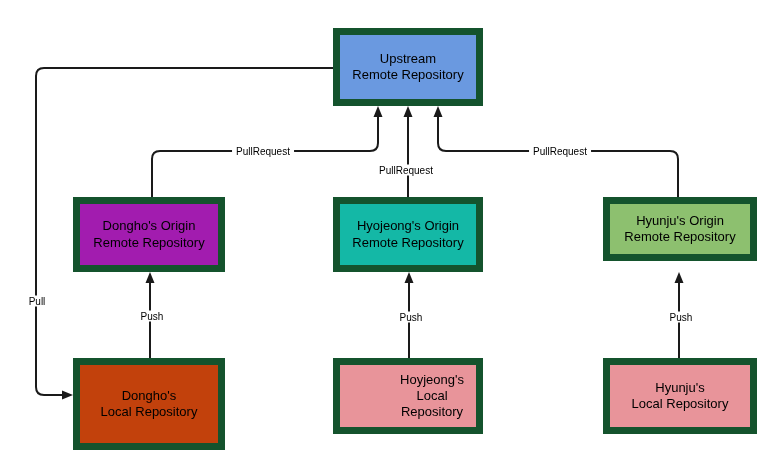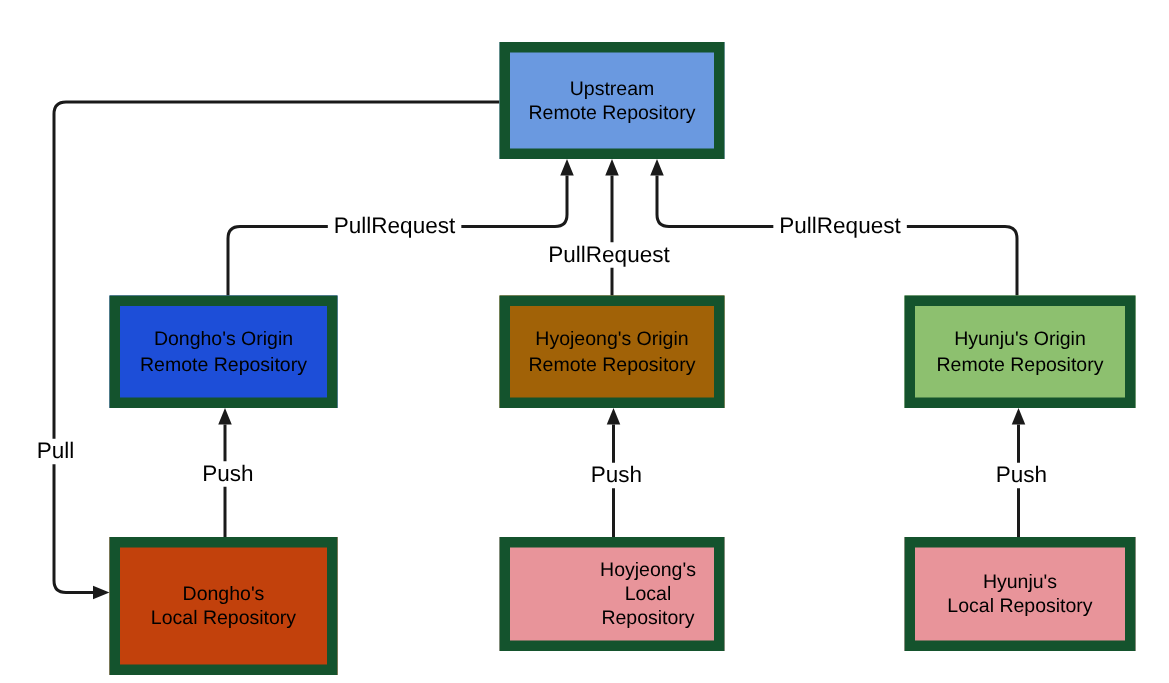--- a/index.html
+++ b/index.html
@@ -25,21 +25,21 @@
     font-size: 13px;
     line-height: 1.25;
     color: #000;
   }
   .node-label { white-space: pre-line; }
   .edge-label {
     position: absolute;
     transform: translate(-50%, -50%);
     background: #ffffff;
     padding: 0 4px;
-    font-size: 15px;
+    font-size: 10px;
     color: #000;
     white-space: nowrap;
   }
 </style>
 </head>
 <body>
 
 <div class="canvas">
 
   <svg class="connectors" viewBox="0 0 779 455">
@@ -64,31 +64,31 @@
 
     <path class="connector" d="M 679 358 V 283"></path>
     <polygon class="arrowhead" points="679,272 674.5,283 683.5,283"></polygon>
   </svg>
 
   <div class="node" style="left: 333px; top: 28px; width: 150px; height: 78px; background-color: rgb(106, 153, 224);">
     <span class="node-label">Upstream
 Remote Repository</span>
   </div>
 
-  <div class="node" style="left: 73px; top: 197px; width: 152px; height: 75px; background-color: #1d4ed8;">
+  <div class="node" style="left: 73px; top: 197px; width: 152px; height: 75px; background-color: #a21caf;">
     <span class="node-label">Dongho's Origin
 Remote Repository</span>
   </div>
 
-  <div class="node" style="left: 333px; top: 197px; width: 150px; height: 75px; background-color: #a16207;">
+  <div class="node" style="left: 333px; top: 197px; width: 150px; height: 75px; background-color: #14b8a6;">
     <span class="node-label">Hyojeong's Origin
 Remote Repository</span>
   </div>
 
-  <div class="node" style="left: 603px; top: 197px; width: 154px; height: 75px; background-color: rgb(141, 192, 111);">
+  <div class="node" style="left: 603px; top: 197px; width: 154px; height: 64px; background-color: rgb(141, 192, 111);">
     <span class="node-label">Hyunju's Origin
 Remote Repository</span>
   </div>
 
   <div class="node" style="left: 73px; top: 358px; width: 152px; height: 92px; background-color: #c2410c;">
     <span class="node-label">Dongho's
 Local Repository</span>
   </div>
 
   <div class="node" style="left: 333px; top: 358px; width: 150px; height: 76px; background-color: rgb(232, 148, 154); padding-left: 48px;">

